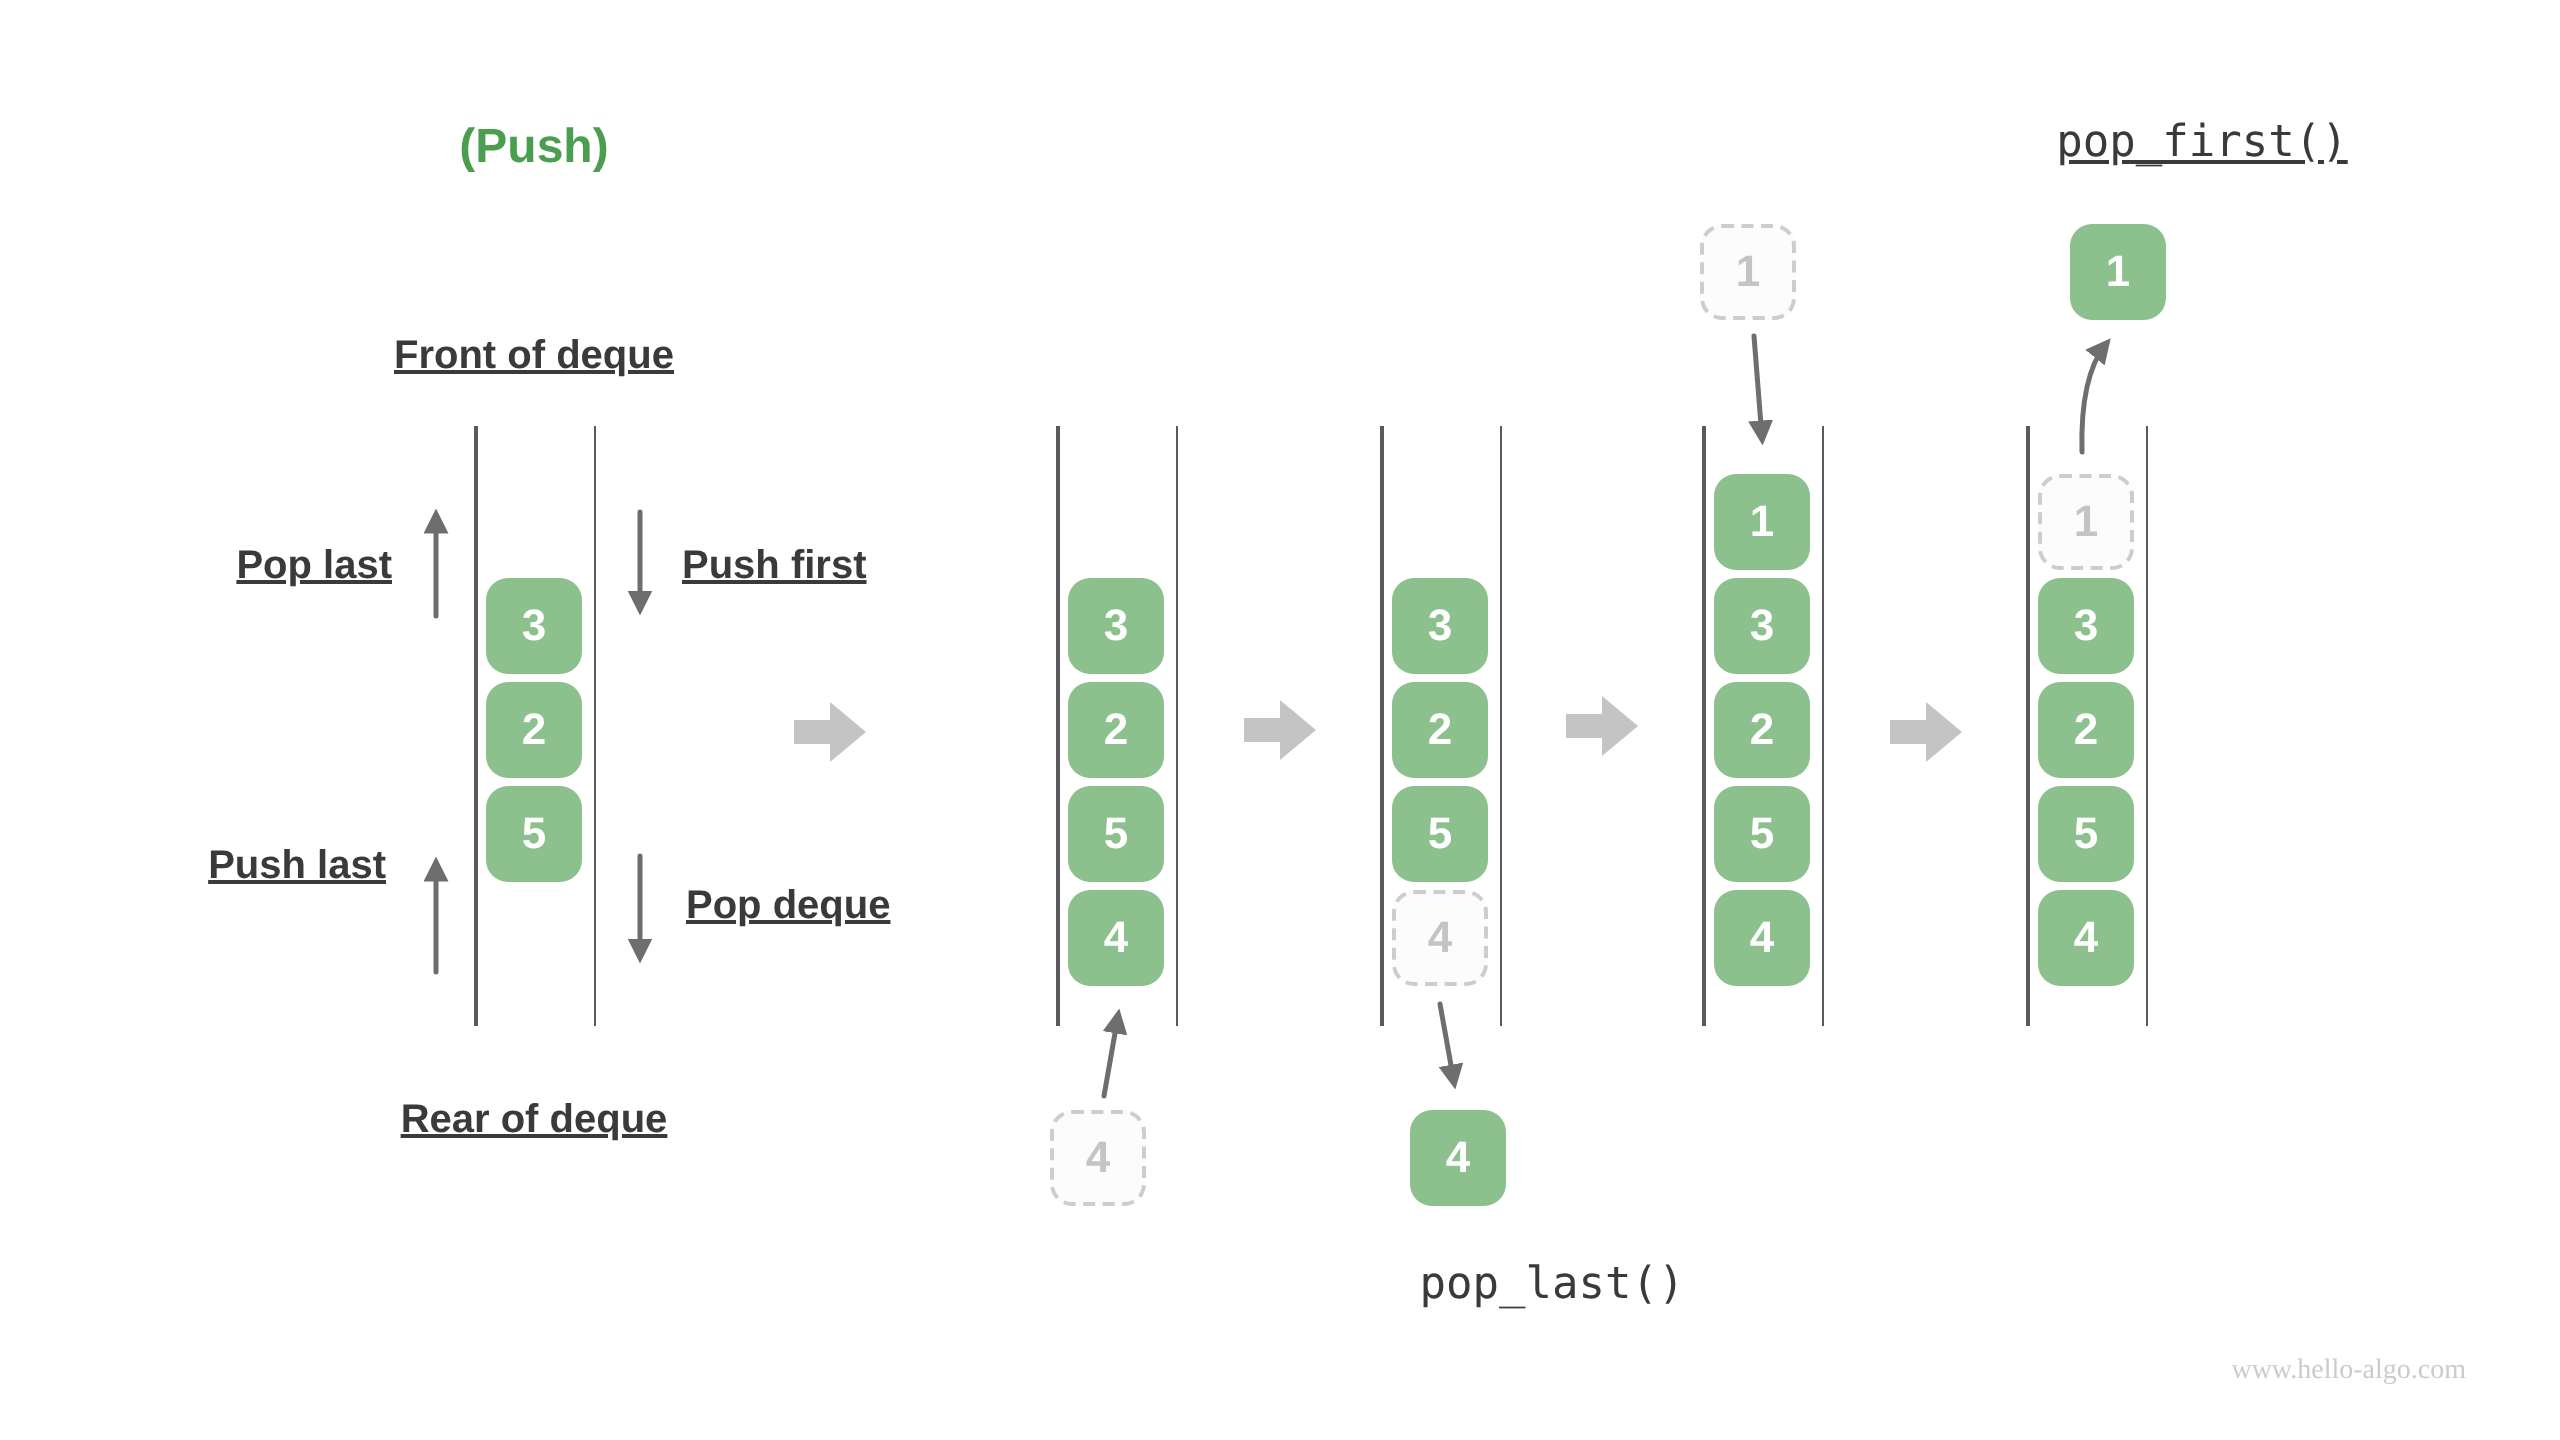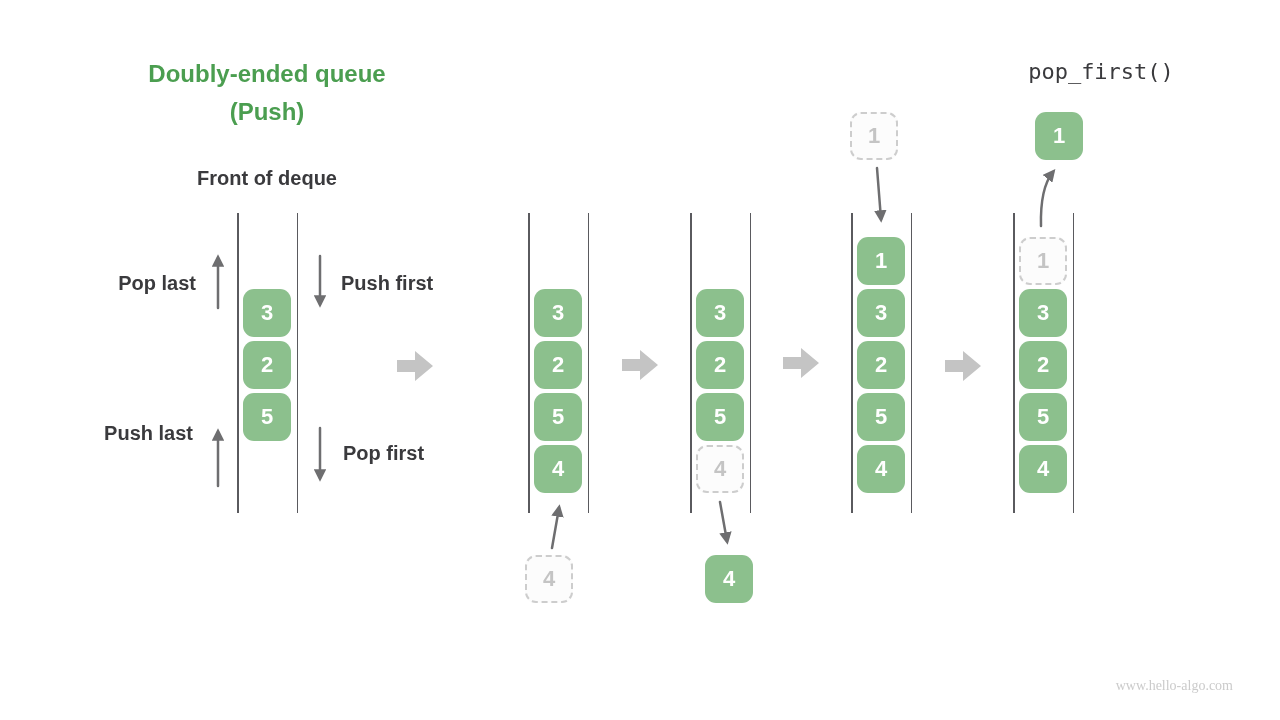--- a/index.html
+++ b/index.html
@@ -6,21 +6,21 @@
   .canvas {
     position: relative; width: 1280px; height: 720px; background: #ffffff;
     overflow: hidden; font-family: "Liberation Sans", sans-serif;
   }
   .title {
     position: absolute; left: 117px; top: 55px; width: 300px; text-align: center;
     font-size: 24px; font-weight: bold; color: var(--title-green); line-height: 38px;
   }
   .dlabel {
     position: absolute; font-size: 20px; font-weight: bold;
-    color: var(--text-dark); white-space: nowrap; line-height: 24px;
+    color: var(--text-dark); white-space: nowrap; line-height: 24px; text-decoration: underline;
   }
   .center { text-align: center; }
   .mono { font-family: "DejaVu Sans Mono", "Liberation Mono", monospace; }
   .op {
     position: absolute; font-size: 22px; color: var(--text-dark);
     white-space: nowrap; transform: translateX(-50%); line-height: 28px;
   }
   .op .arg { color: var(--title-green); font-weight: bold; }
   .queue { position: absolute; }
   .wall { position: absolute; top: 0; width: 1.5px; height: 100%; background: var(--wall-gray); }
@@ -42,32 +42,33 @@
     position: absolute; right: 47px; bottom: 26px;
     font-size: 14px; color: var(--watermark-gray); font-family: Liberation Serif, serif;
   }
 </style>
 </head>
 <body>
 
 <div class="canvas">
 
   <div class="title">
-    <div>Doubly-ended queue</div>
     <div>(Push)</div>
   </div>
 
   <div class="dlabel center" style="left:117px; top:166px; width:300px;">Front of deque</div>
+  <div class="dlabel center" style="left:117px; top:548px; width:300px;">Rear of deque</div>
 
   <div class="dlabel" style="left:60px; top:271px; width:136px; text-align:right;">Pop last</div>
   <div class="dlabel" style="left:341px; top:271px;">Push first</div>
   <div class="dlabel" style="left:60px; top:421px; width:133px; text-align:right;">Push last</div>
-  <div class="dlabel" style="left:343px; top:441px;">Pop first</div>
+  <div class="dlabel" style="left:343px; top:441px;">Pop deque</div>
 
-  <div class="op mono" style="left:1101px; top:58px;"><span>pop_first()</span></div>
+  <div class="op mono" style="left:1101px; top:58px;text-decoration:underline;"><span>pop_first()</span></div>
+  <div class="op mono" style="left:776px; top:629px;"><span>pop_last()</span></div>
 
   <div id="queues">
       <div class="queue" style="left: 237px; top: 213px; width: 61px; height: 300px;">
         <div class="wall l"></div>
         <div class="wall r"></div>
         <div class="cell normal" style="left: 6px; top: 76px;">3</div>
         <div class="cell normal" style="left: 6px; top: 128px;">2</div>
         <div class="cell normal" style="left: 6px; top: 180px;">5</div>
       </div>
       <div class="queue" style="left: 528px; top: 213px; width: 61px; height: 300px;">

